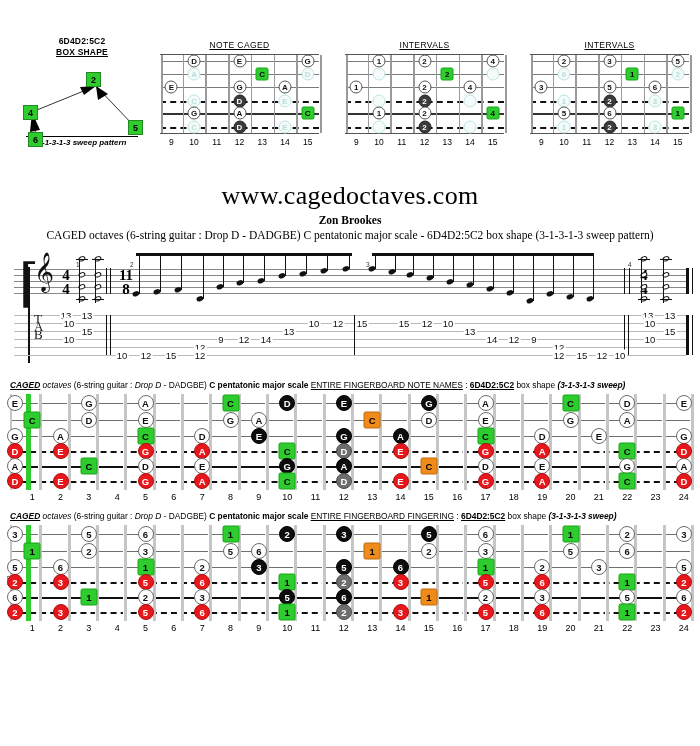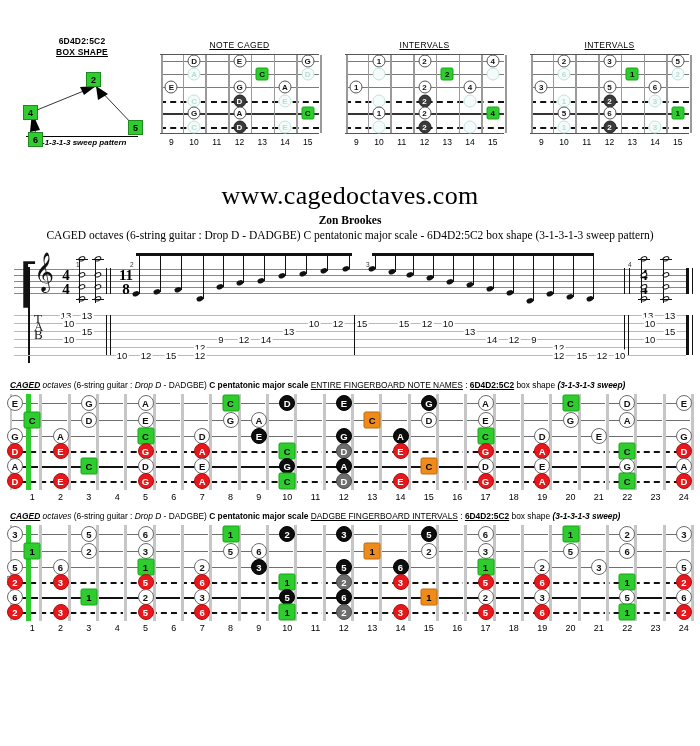--- a/index.html
+++ b/index.html
@@ -648,21 +648,21 @@
       <span style="left: 560.5px;">20</span>
       <span style="left: 588.833px;">21</span>
       <span style="left: 617.167px;">22</span>
       <span style="left: 645.5px;">23</span>
       <span style="left: 673.833px;">24</span>
     </div>
 </div>
 
 <div class="fb-section" style="margin-top:4px;">
   <div class="fb-caption">
-    <b><i><u>CAGED</u></i></b><i> octaves </i><span>(6-string guitar : </span><i>Drop D</i><span> - DADGBE) </span><b>C pentatonic major scale </b><u>DADGBE FINGERBOARD INTERVALS</u><span> : </span><b><u>6D4D2:5C2</u></b><span> box shape </span><b><i>(3-1-3-1-3 sweep)</i></b>
+    <b><i><u>CAGED</u></i></b><i> octaves </i><span>(6-string guitar : </span><i>Drop D</i><span> - DADGBE) </span><b>C pentatonic major scale </b><u>ENTIRE FINGERBOARD FINGERING</u><span> : </span><b><u>6D4D2:5C2</u></b><span> box shape </span><b><i>(3-1-3-1-3 sweep)</i></b>
   </div>
   <div class="fb-board" id="fb-int">
       <div class="fb-str " style="top: 9px;"></div>
       <div class="fb-str " style="top: 26px;"></div>
       <div class="fb-str " style="top: 42px;"></div>
       <div class="fb-str dash" style="top: 57px;"></div>
       <div class="fb-str thick" style="top: 72px;"></div>
       <div class="fb-str dash" style="top: 87px;"></div>
       <div class="fb-fret" style="left: 0px;"></div>
       <div class="fb-fret dbl" style="left: 28.3333px;"></div>

